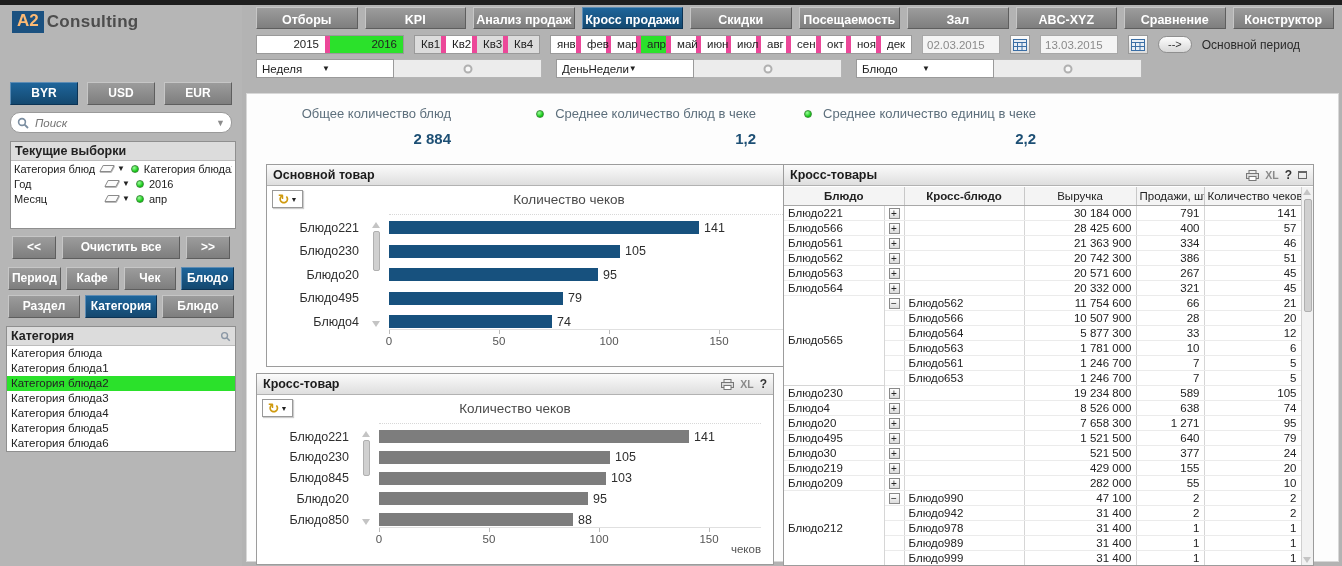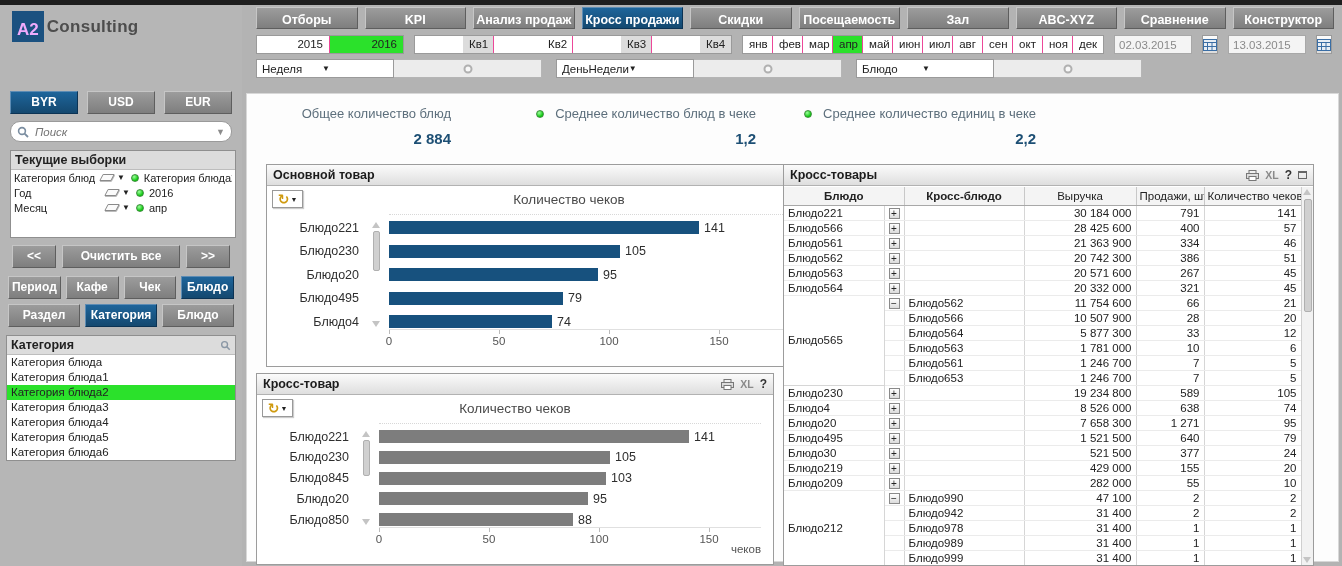--- a/index.html
+++ b/index.html
@@ -8,21 +8,21 @@
     width:1342px; height:566px; position:relative; overflow:hidden;
     background:#b3b3b3;
     font-family:"Liberation Sans","DejaVu Sans",sans-serif;
     font-size:12px; color:#222;
   }
   .topbar { position:absolute; left:0; top:0; width:1342px; height:5px; background:#1e1e1e; }
 
   
   .sidebar { position:absolute; left:0; top:5px; width:242px; bottom:0; background:#b6b6b6; }
   .logo { display:flex; align-items:center; gap:3px; padding:6px 0 4px 12px; }
-  .logo-a2 { background:#1b5180; color:#f0abfc; font-weight:bold; font-size:17px; padding:9px 5px 2px 5px; }
+  .logo-a2 { background:#1b5180; color:#fdba74; font-weight:bold; font-size:17px; padding:0 5px 2px 5px; }
   .logo-name { color:#4d4d4d; font-weight:bold; font-size:17px; letter-spacing:.3px; }
   .cur-row { display:flex; gap:9px; padding:4px 10px 0 10px; }
   .btn3d {
     background:linear-gradient(#9c9c9c,#7e7e7e); color:#fff; font-weight:bold; font-size:12px;
     border:1px solid; border-color:#c6c6c6 #5e5e5e #5e5e5e #c6c6c6;
     text-align:center; padding:3px 2px 4px 2px; cursor:default; white-space:nowrap;
   }
   .btn3d.active { background:linear-gradient(#1e659b,#14486f); border-color:#5d8cb4 #0c3354 #0c3354 #5d8cb4; }
   .cur-row .btn3d { flex:1;margin-top:41px; }
   .searchbox {
@@ -49,26 +49,26 @@
   .lb-head span { flex:1; }
   .lb-item { font-size:11.5px; height:15px; line-height:15px; padding:0 4px; white-space:nowrap; overflow:hidden; }
   .lb-item.sel { background:#2be12b; }
 
   
   .main { position:absolute; left:244px; top:5px; right:0; bottom:0; }
   .navtabs { display:flex; gap:7px; padding:2px 8px 0 12px; height:24px; }
   .navtabs .btn3d { flex:1; font-size:12.5px; padding-top:5px; }
   .frow1 { display:flex; align-items:center; gap:10px; margin:6px 8px 0 12px; height:19px; }
   .cellbox { display:flex; border:1px solid #9a9a9a; background:#fff; height:19px; }
-  .cell { font-size:11.5px; padding:2px 6px 0 6px; border-right:1px solid #ec4899; background:#fff; white-space:nowrap; }
+  .cell { font-size:11.5px; padding:2px 6px 0 6px; border-right:5px solid #ec4899; background:#fff; white-space:nowrap; }
   .cell:last-child { border-right:none; }
   .cell.green { background:#2be12b; }
   .cell.dim { background:#dcdcdc; }
   .years .cell { width:73px; text-align:right; }
-  .quarters .cell { width:31px; text-align:center;margin-left:48px; }
+  .quarters .cell { width:31px; text-align:center; }
   .months .cell { width:30px; text-align:center; }
   .dateinp { width:78px; height:19px; border:1px solid #a8a8a8; background:#f4f4f4; color:#8a8a8a; font-size:11.5px; padding:0 4px; }
   .calbtn { width:20px; height:19px; border:1px solid #9a9a9a; background:linear-gradient(#fdfdfd,#dcdcdc); display:flex; align-items:center; justify-content:center; }
   .pill { border:1px solid #8f8f8f; border-radius:9px; background:linear-gradient(#fdfdfd,#d8d8d8); font-size:11px; color:#333; padding:1px 9px 2px 9px; }
   .periodlbl { font-size:12px; color:#2a2a2a; white-space:nowrap; }
   .frow2 { display:flex; gap:14px; margin:5px 8px 0 12px; height:19px; }
   .ddgroup { display:flex; }
   .dropdown { width:138px; height:19px; background:#fff; border:1px solid #9a9a9a; display:flex; align-items:center; padding:0 5px; font-size:11.5px; }
   .dropdown span { flex:1; }
   .slider { width:148px; height:19px; background:#ececec; border:1px solid #b5b5b5; border-left:none; position:relative; }

